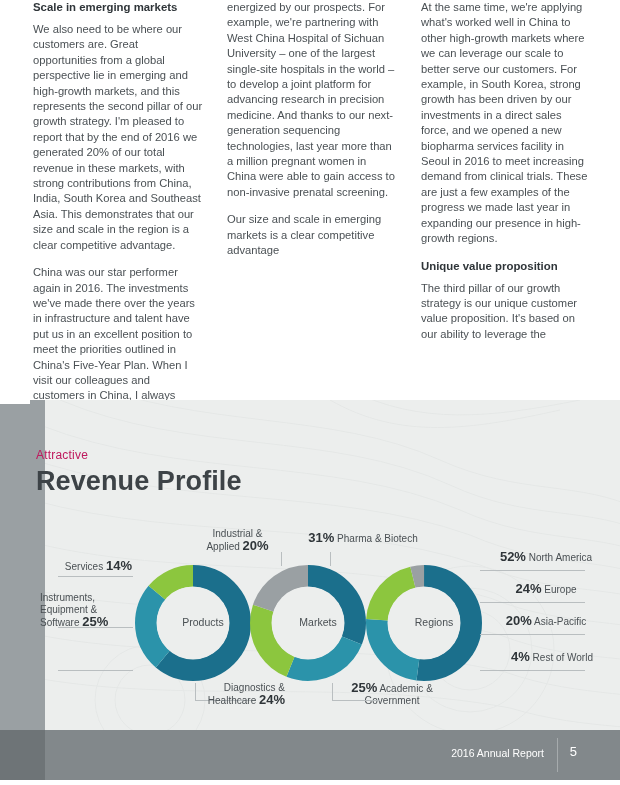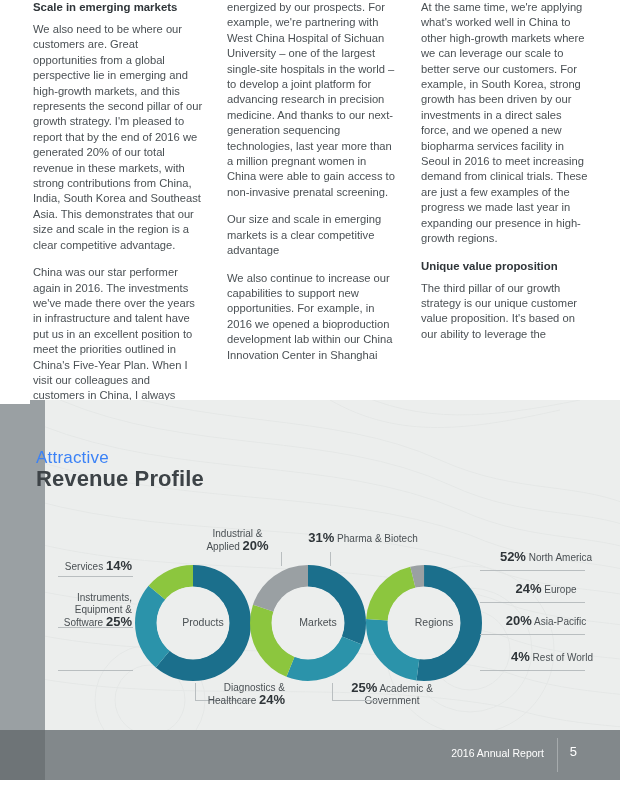--- a/index.html
+++ b/index.html
@@ -93,29 +93,29 @@
     top: 390px;
     width: 30px;
     height: 14px;
     background: #ffffff;
   }
 
   .chart-title-sub {
     position: absolute;
     left: 36px;
     top: 448px;
-    font-size: 17px;
-    color: #3b82f6;
+    font-size: 12px;
+    color: #be185d;
     letter-spacing: 0.2px;
   }
   .chart-title-main {
     position: absolute;
     left: 36px;
     top: 466px;
-    font-size: 22px;
+    font-size: 27px;
     font-weight: bold;
     color: #3d4347;
     letter-spacing: 0.1px;
   }
 
   .donut-wrap {
     position: absolute;
     top: 565px;
   }
   .donut-label {
@@ -207,21 +207,20 @@
 
       <div class="col">
         <h3 class="heading">Scale in emerging markets</h3>
         <p>We also need to be where our customers are. Great opportunities from a global perspective lie in emerging and high-growth markets, and this represents the second pillar of our growth strategy. I'm pleased to report that by the end of 2016 we generated 20% of our total revenue in these markets, with strong contributions from China, India, South Korea and Southeast Asia. This demonstrates that our size and scale in the region is a clear competitive advantage.</p>
         <p>China was our star performer again in 2016. The investments we've made there over the years in infrastructure and talent have put us in an excellent position to meet the priorities outlined in China's Five-Year Plan. When I visit our colleagues and customers in China, I always leave even more</p>
       </div>
 
       <div class="col">
         <p>energized by our prospects. For example, we're partnering with West China Hospital of Sichuan University – one of the largest single-site hospitals in the world – to develop a joint platform for advancing research in precision medicine. And thanks to our next-generation sequencing technologies, last year more than a million pregnant women in China were able to gain access to non-invasive prenatal screening.</p>
         <p class="pullquote">Our size and scale in emerging markets is a clear competitive advantage</p>
-        <p>We also continue to increase our capabilities to support new opportunities. For example, in 2016 we opened a bioproduction development lab within our China Innovation Center in Shanghai</p>
       </div>
 
       <div class="col">
         <p>At the same time, we're applying what's worked well in China to other high-growth markets where we can leverage our scale to better serve our customers. For example, in South Korea, strong growth has been driven by our investments in a direct sales force, and we opened a new biopharma services facility in Seoul in 2016 to meet increasing demand from clinical trials. These are just a few examples of the progress we made last year in expanding our presence in high-growth regions.</p>
         <h3 class="heading">Unique value proposition</h3>
         <p>The third pillar of our growth strategy is our unique customer value proposition. It's based on our ability to leverage the</p>
       </div>
 
     </div>
   </div>
@@ -282,21 +281,21 @@
   </svg>
   <div class="donut-label" style="left:389px; top:616px;">Regions</div>
 
   <div class="leader" style="left:58px; top:576px; width:75px;"></div>
   <div class="callout" style="left:62px; top:560px; width:70px; text-align:right;">
     <span>Services</span>
     <span class="pct">14%</span>
   </div>
 
   <div class="leader" style="left:58px; top:627px; width:75px;"></div>
-  <div class="callout" style="left:40px; top:592px; width:92px; text-align:right;">
+  <div class="callout" style="left:40px; top:592px; width:92px; text-align:left;">
     <span>Instruments, Equipment &amp; Software</span>
     <span class="pct">25%</span>
   </div>
 
   <div class="leader" style="left:58px; top:670px; width:75px;"></div>
 
   <div class="leader-v" style="left:195px; top:683px; height:18px;"></div>
   <div class="leader" style="left:195px; top:700px; width:60px;"></div>
   <div class="callout" style="left:190px; top:682px; width:95px; text-align:right;">
     <span>Diagnostics &amp; Healthcare</span>

